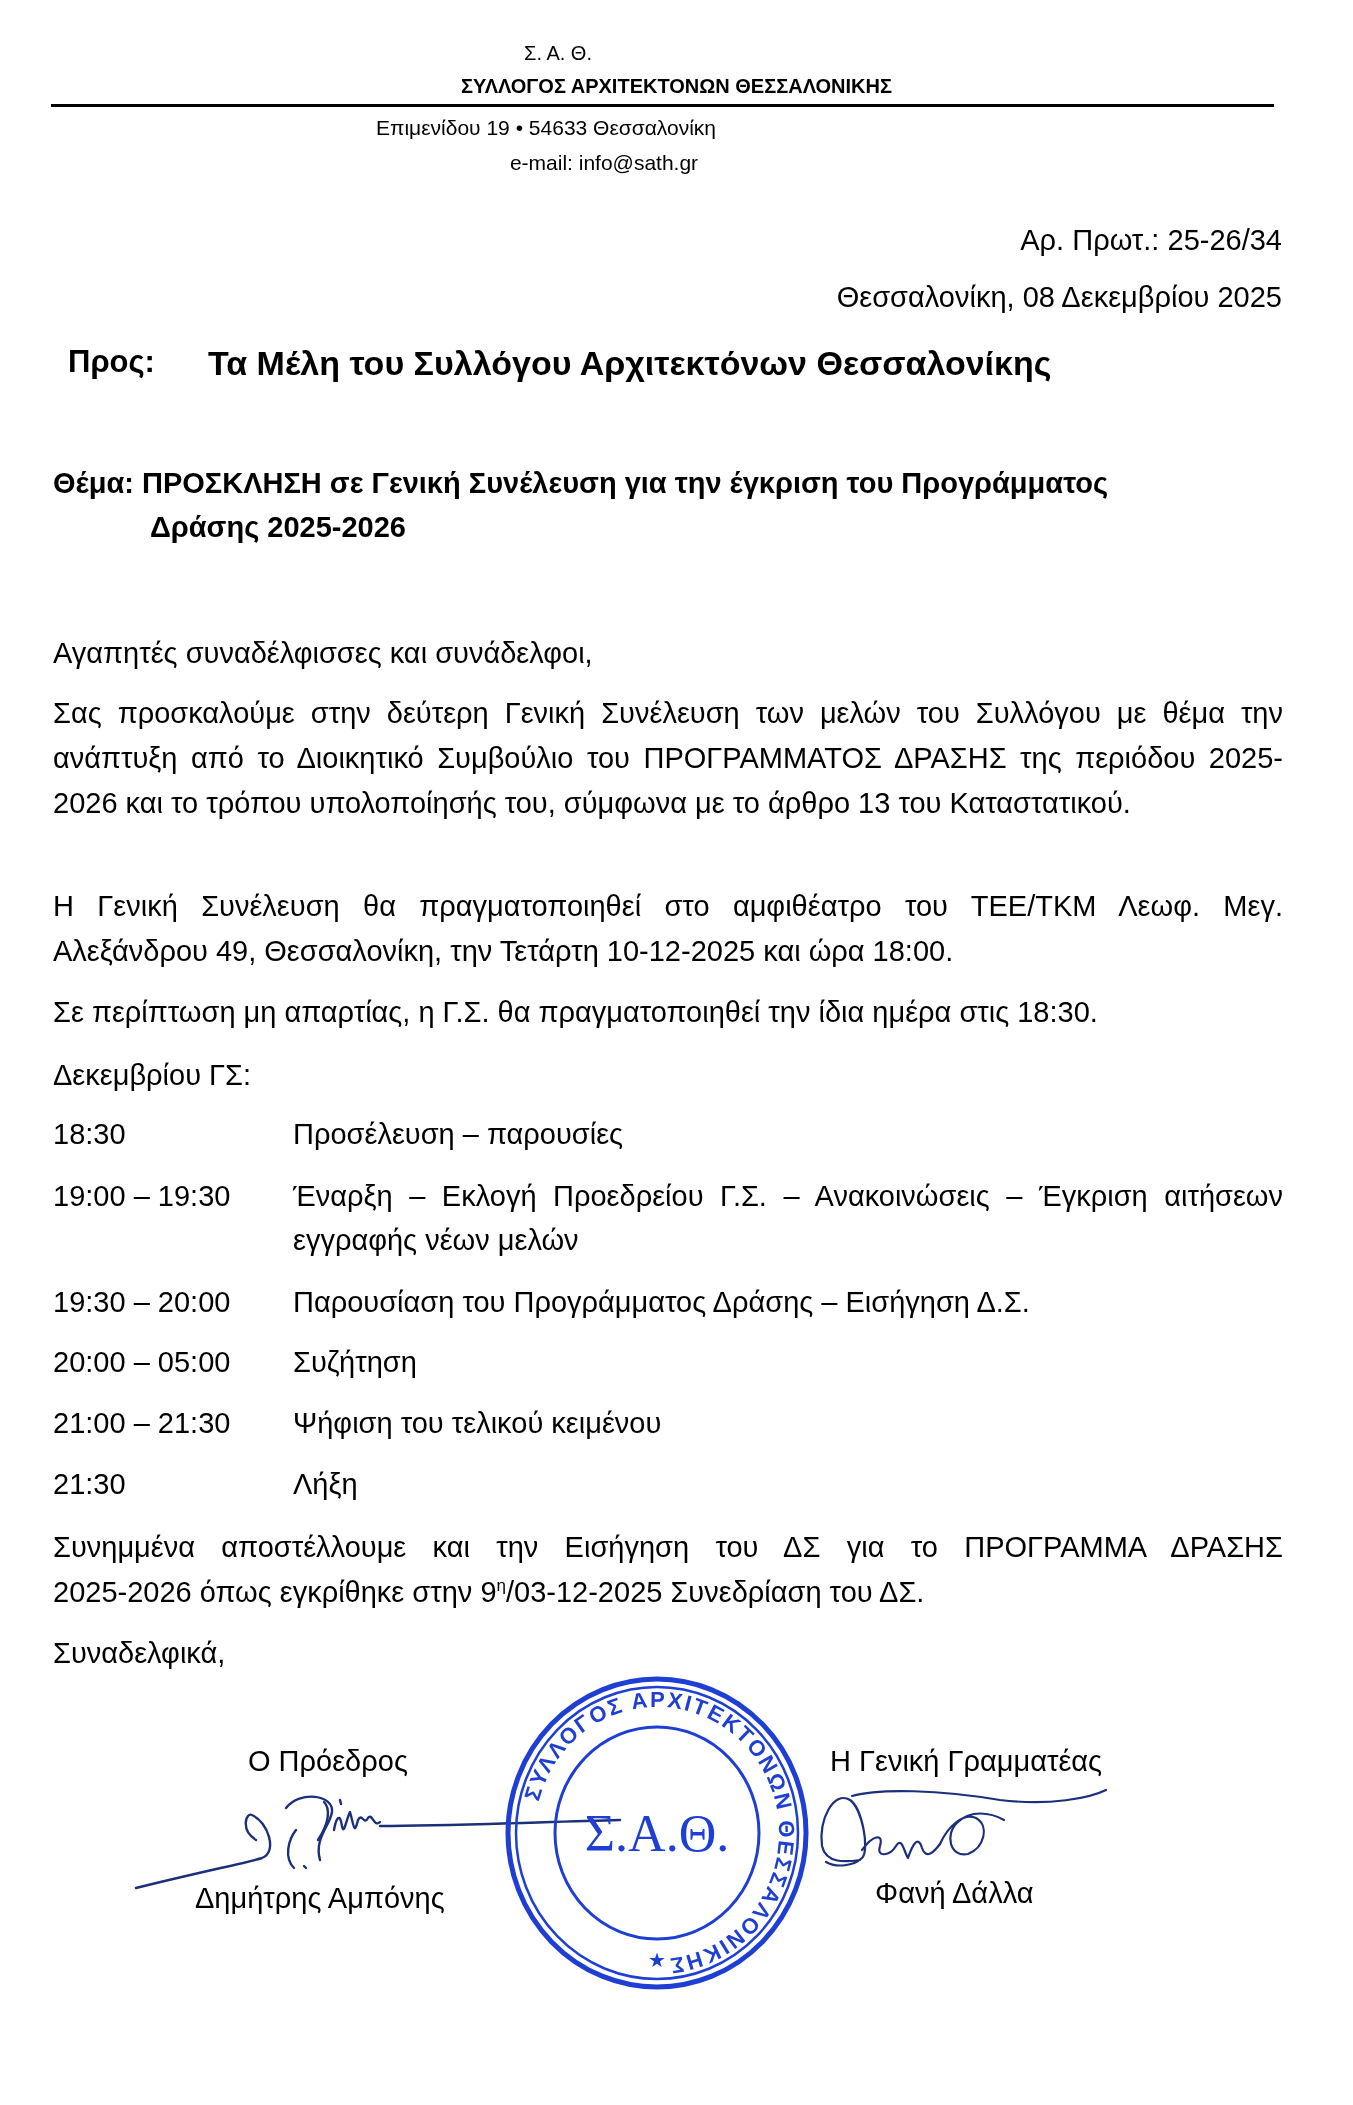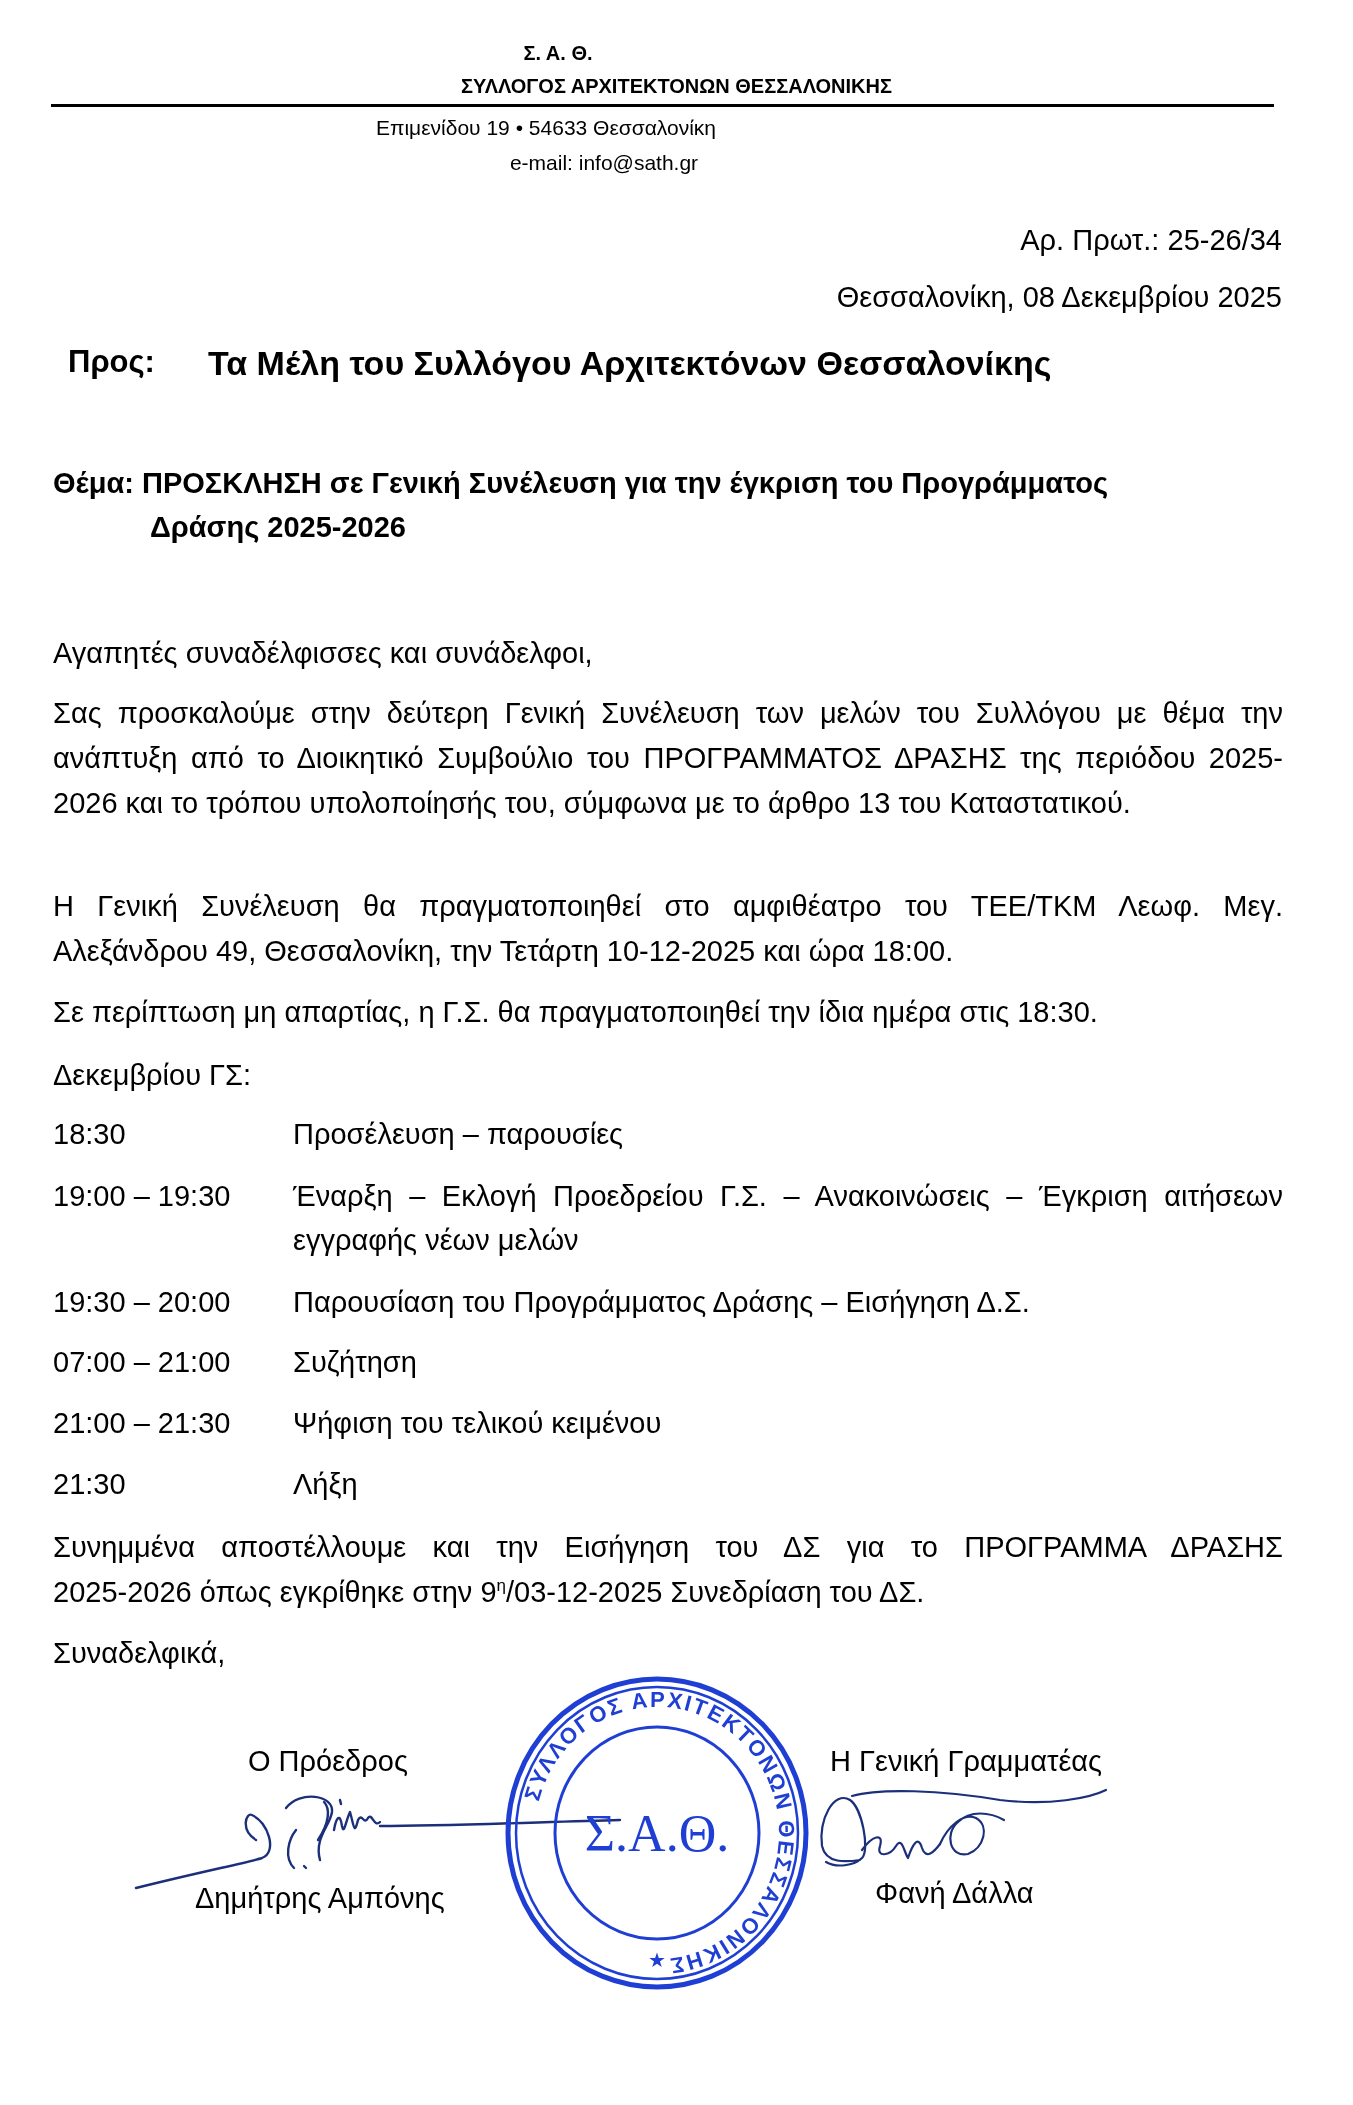--- a/index.html
+++ b/index.html
@@ -1,21 +1,21 @@
 <!DOCTYPE html>
 <html><head>
   <meta charset="utf-8">
   <style>
     html, body { margin: 0; padding: 0; background: #ffffff; }
     body {
       width: 1353px; height: 2105px; position: relative; overflow: hidden;
       font-family: "Liberation Sans", sans-serif; color: #000;
     }
     .abs { position: absolute; white-space: nowrap; }
-    .hdr-abbr { top: 42px; left: 0; width: 1116px; text-align: center; font-weight: bold; font-size: 20px; }
+    .hdr-abbr { top: 42px; left: 0; width: 1116px; text-align: center; font-weight: normal; font-size: 20px; }
     .hdr-name { top: 75px; left: 0; width: 1353px; text-align: center; font-weight: bold; font-size: 20px; }
     .hdr-rule { top: 104px; left: 51px; width: 1223px; height: 0; border-top: 3px solid #000; }
     .hdr-addr { top: 116px; left: 0; width: 1092px; text-align: center; font-size: 21px; }
     .hdr-mail { top: 151px; left: 0; width: 1208px; text-align: center; font-size: 21px; }
     .ref { top: 224px; right: 71px; font-size: 29px; }
     .date { top: 281px; right: 71px; font-size: 29px; }
     .to-label { top: 344px; left: 68px; font-size: 31px; font-weight: bold; }
     .to-value { top: 344px; left: 208px; font-size: 34px; font-weight: bold; }
     .subj { top: 467px; left: 53px; font-size: 29px; font-weight: bold; }
     .subj2 { top: 511px; left: 150px; font-size: 29px; font-weight: bold; }
@@ -74,21 +74,21 @@
   </div>
   <div class="sched-row" style="top:1174px;">
     <span class="sched-time">19:00 – 19:30</span>
     <span class="sched-desc">Έναρξη – Εκλογή Προεδρείου  Γ.Σ. – Ανακοινώσεις – Έγκριση αιτήσεων εγγραφής νέων μελών</span>
   </div>
   <div class="sched-row" style="top:1280px;">
     <span class="sched-time">19:30 – 20:00</span>
     <span class="sched-desc">Παρουσίαση του Προγράμματος Δράσης – Εισήγηση Δ.Σ.</span>
   </div>
   <div class="sched-row" style="top:1340px;">
-    <span class="sched-time">07:00 – 21:00</span>
+    <span class="sched-time">20:00 – 05:00</span>
     <span class="sched-desc">Συζήτηση</span>
   </div>
   <div class="sched-row" style="top:1401px;">
     <span class="sched-time">21:00 – 21:30</span>
     <span class="sched-desc">Ψήφιση του τελικού κειμένου</span>
   </div>
   <div class="sched-row" style="top:1462px;">
     <span class="sched-time">21:30</span>
     <span class="sched-desc">Λήξη</span>
   </div>

